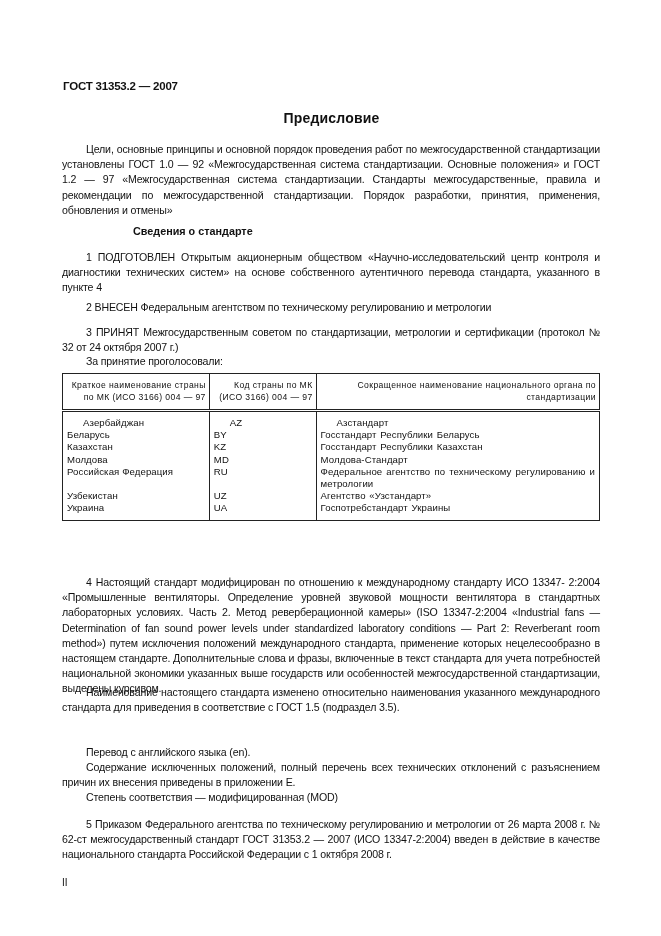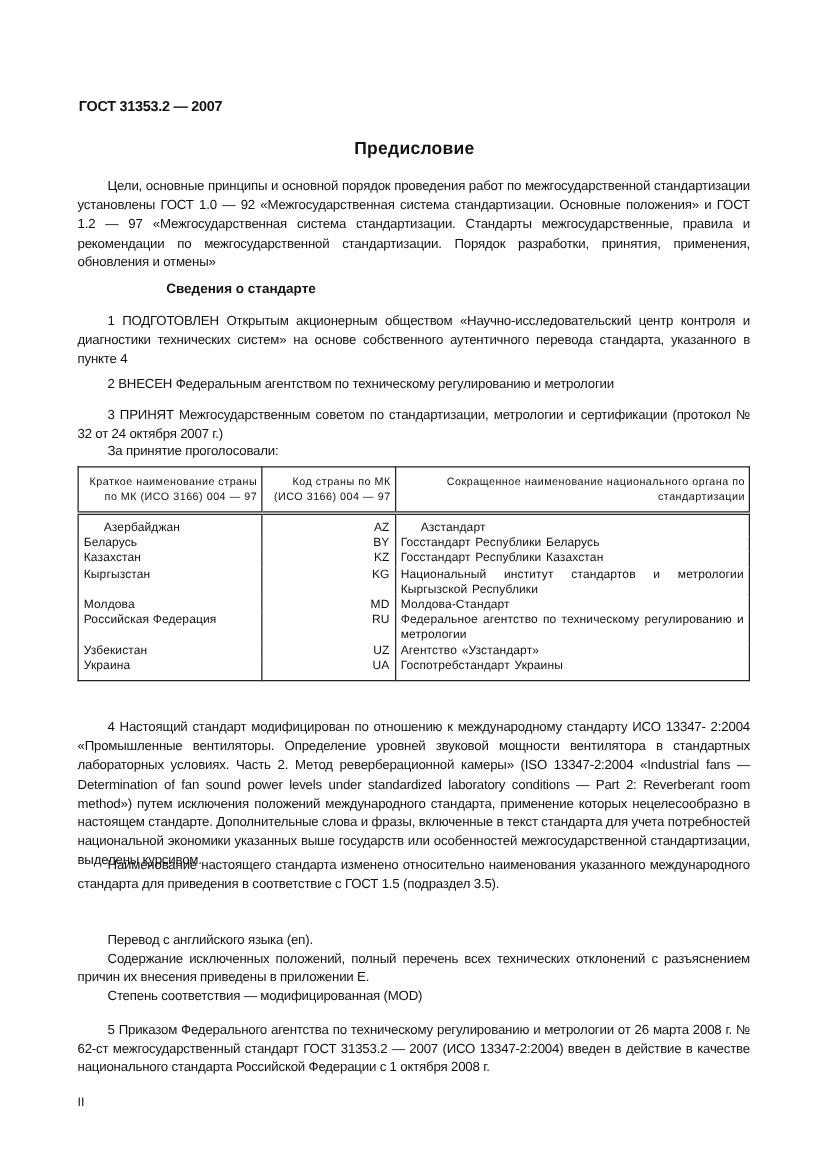--- a/index.html
+++ b/index.html
@@ -33,21 +33,21 @@
     font-weight: normal; font-size: 8.6px; letter-spacing: 0.4px; line-height: 12px;
     border: 1px solid #222; border-bottom: 3px double #222;
     padding: 5px 3px 6px 3px; text-align: right; vertical-align: top; height: 22px;
   }
   table.vote td {
     border-left: 1px solid #222; border-right: 1px solid #222;
     padding: 0 4px; line-height: 12.2px; vertical-align: top;
   }
   table.vote tr.first td { padding-top: 5px; padding-left: 20px; }
   table.vote tr.last td { padding-bottom: 5px; border-bottom: 1px solid #222; }
-  table.vote td.code { text-align: right; }
+  table.vote td.code { text-align: left; }
   table.vote td.org { text-align: justify; word-spacing: 1px; margin-left: 36px; }
   .pgnum { position: absolute; left: 62px; top: 877px; font-size: 10px; }
 </style>
 </head>
 <body>
 
 <div class="page">
   <div class="hdr">ГОСТ 31353.2 — 2007</div>
   <div class="title">Предисловие</div>
 
@@ -86,25 +86,20 @@
         <td>Беларусь</td>
         <td class="code">BY</td>
         <td class="org">Госстандарт Республики Беларусь</td>
       </tr>
       <tr>
         <td>Казахстан</td>
         <td class="code">KZ</td>
         <td class="org">Госстандарт Республики Казахстан</td>
       </tr>
       <tr>
-        <td>Кыргызстан</td>
-        <td class="code">KG</td>
-        <td class="org">Национальный институт стандартов и метрологии Кыргызской Республики</td>
-      </tr>
-      <tr>
         <td>Молдова</td>
         <td class="code">MD</td>
         <td class="org">Молдова-Стандарт</td>
       </tr>
       <tr>
         <td>Российская Федерация</td>
         <td class="code">RU</td>
         <td class="org">Федеральное агентство по техническому регулированию и метрологии</td>
       </tr>
       <tr>

